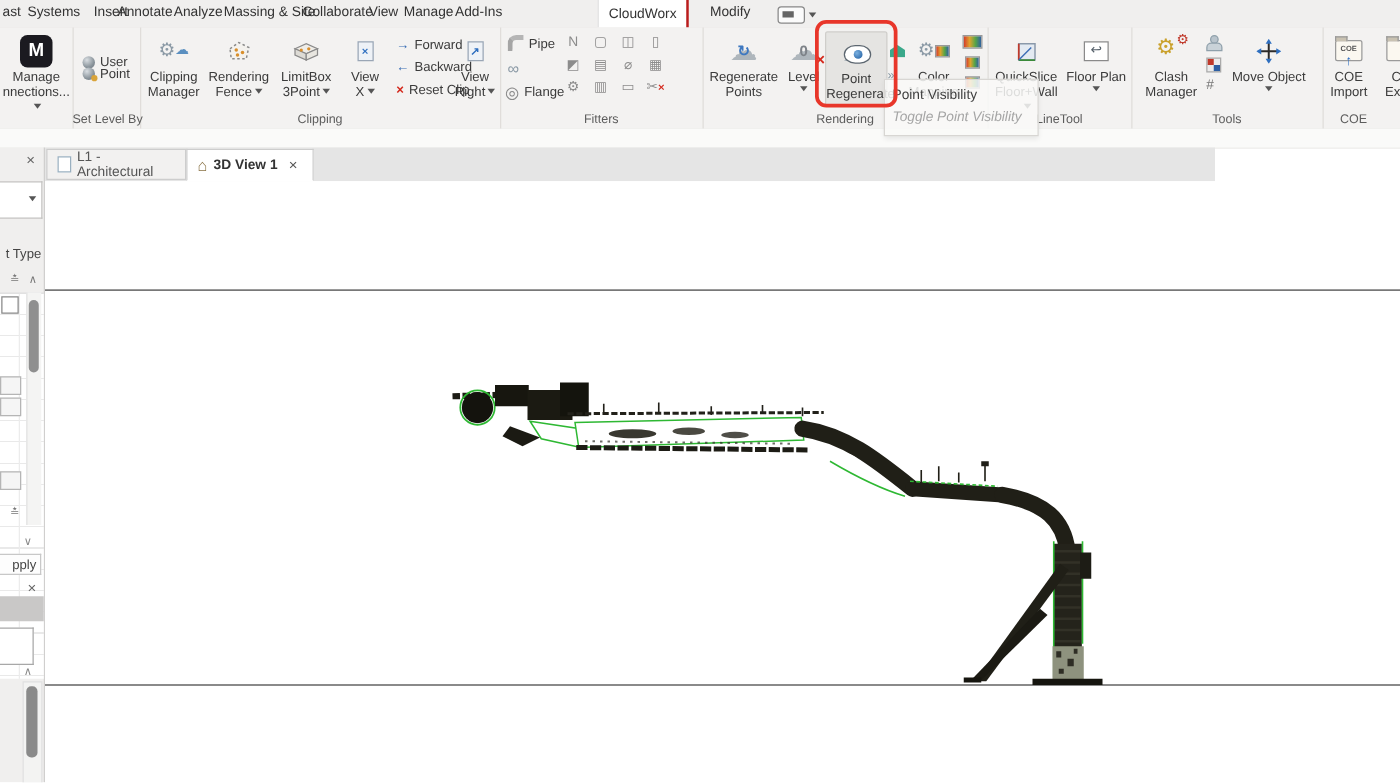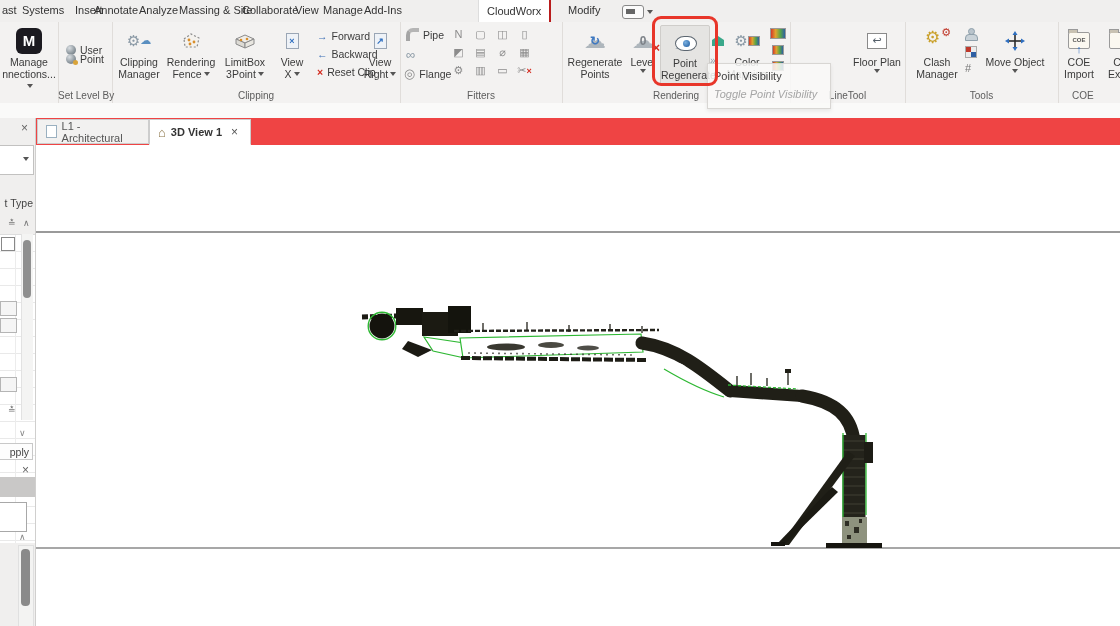--- a/index.html
+++ b/index.html
@@ -52,21 +52,21 @@
   .clashwrap .g1{position:absolute;left:0;top:0;font-size:17px;color:#caa12c;line-height:17px;}
   .clashwrap .g2{position:absolute;right:-2px;top:-2px;font-size:11px;color:#c0392b;line-height:11px;}
   
   #tooltip{position:absolute;left:707px;top:63px;width:124px;height:46px;background:rgba(249,249,248,0.85);
            border:1px solid #d8d6d3;box-shadow:0 2px 4px rgba(0,0,0,.08);z-index:40;padding:6px 0 16px 6px;box-sizing:border-box;}
   #tooltip .tt1{font-size:11px;color:#3f3f3f;}
   #tooltip .tt2{font-size:11px;color:#a5a5a5;margin-top:6px;font-style:italic;}
   #redbox{position:absolute;left:652px;top:16px;width:60px;height:64px;border:3.5px solid #e8362a;border-radius:9px;z-index:50;}
   
   #subbar{position:absolute;left:0;top:103px;width:1120px;height:15px;background:#fafaf9;border-bottom:1px solid #eeedec;}
-  #tabstrip{position:absolute;left:36px;top:118px;width:1084px;height:27px;background:#ef4444;}
+  #tabstrip{position:absolute;left:36px;top:118px;width:936px;height:27px;background:#e5e5e5;}
   .vtab{position:absolute;top:1px;height:25px;font-size:11px;display:flex;align-items:center;gap:5px;padding:0 8px;box-sizing:border-box;border:1px solid #cdcdcd;}
   .vtab.inactive{left:1px;width:112px;background:#f2f1f0;color:#555;}
   .vtab.active{left:113px;width:102px;background:#fff;font-weight:bold;color:#333;border-bottom:1px solid #fff;height:26px;}
   .docicon{display:inline-block;width:9px;height:11px;background:#fff;border:1px solid #9ab0c0;}
   .houseicon{color:#8a7345;font-size:13px;line-height:13px;}
   .tabx{font-weight:normal;color:#555;font-size:12px;margin-left:4px;}
   
   #leftpanel{position:absolute;left:0;top:118px;width:35px;height:508px;background:#f0efee;border-right:1px solid #d0cfce;}
   #lp-close{position:absolute;left:21px;top:3px;font-size:12px;color:#666;}
   #lp-selector{position:absolute;left:0;top:27px;width:33px;height:28px;background:#fff;border:1px solid #c2c1c0;border-left:none;}
@@ -266,20 +266,32 @@
         <span>Color</span><br>
         <span>Mapping</span>
       </div>
       <span class="rainbow" style="position:absolute;left:208px;top:6px"></span>
       <span class="rainbow sq" style="position:absolute;left:210px;top:23px"></span>
       <span class="rainbow sq" style="position:absolute;left:210px;top:39px"></span>
       <div class="glbl">Rendering</div>
     </div>
 
     <div class="rgroup" style="left:790px;width:115px">
+      <div class="bb" style="left:2px;width:58px">
+        <div class="ic">
+          <svg width="22" height="20">
+            <rect x="5" y="4" width="13" height="13" fill="#e3eaf2" stroke="#8a99aa" stroke-width="1.2"></rect>
+            <line x1="5" y1="17" x2="5" y2="4" stroke="#c0392b" stroke-width="1.4"></line>
+            <line x1="5" y1="17" x2="18" y2="17" stroke="#3a8a3a" stroke-width="1.4"></line>
+            <line x1="5" y1="17" x2="15" y2="7" stroke="#3a6db5" stroke-width="1.2"></line>
+          </svg>
+        </div>
+        <span>QuickSlice</span><br>
+        <span>Floor+Wall</span><span class="cdn"></span>
+      </div>
       <div class="bb" style="left:62px;width:50px">
         <div class="ic">
           <span style="display:inline-block;width:18px;height:14px;border:1px solid #8a8a8a;background:#fff;font-size:11px;line-height:13px;color:#55606a">↩</span>
         </div>
         <span>Floor Plan</span>
         <span class="cunder"></span>
       </div>
       <div class="glbl">LineTool</div>
     </div>
 

